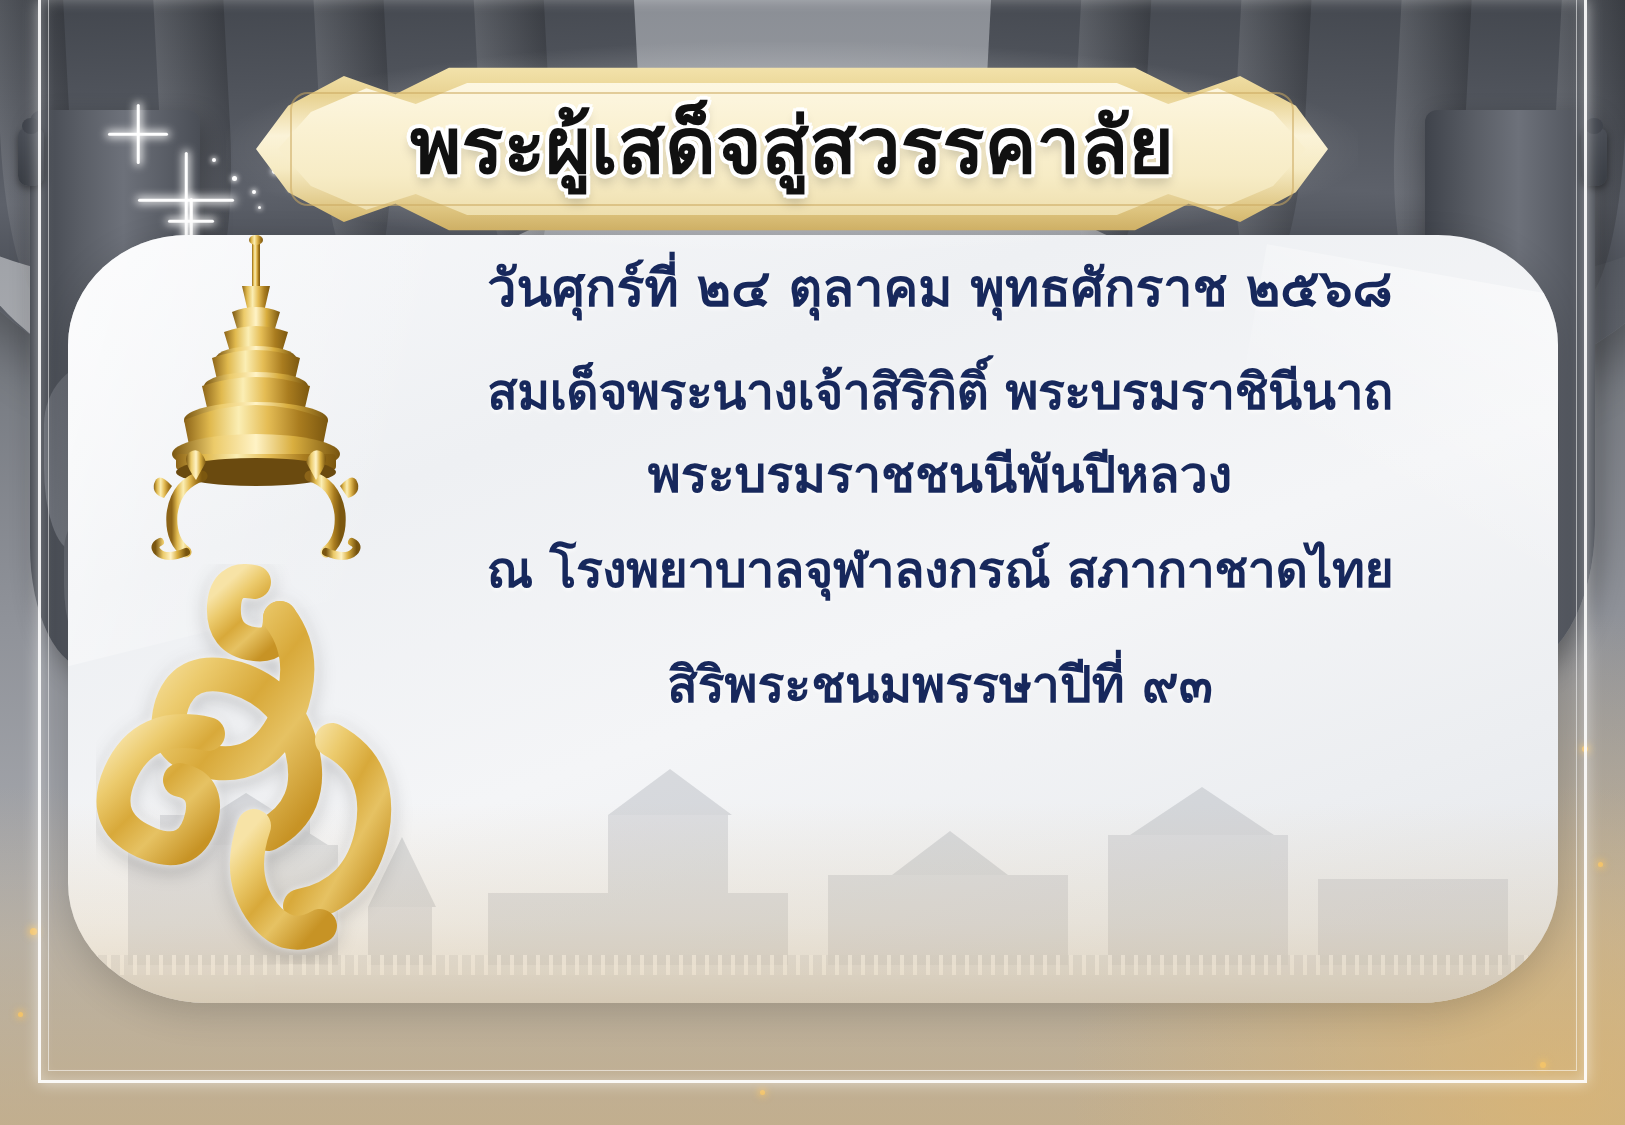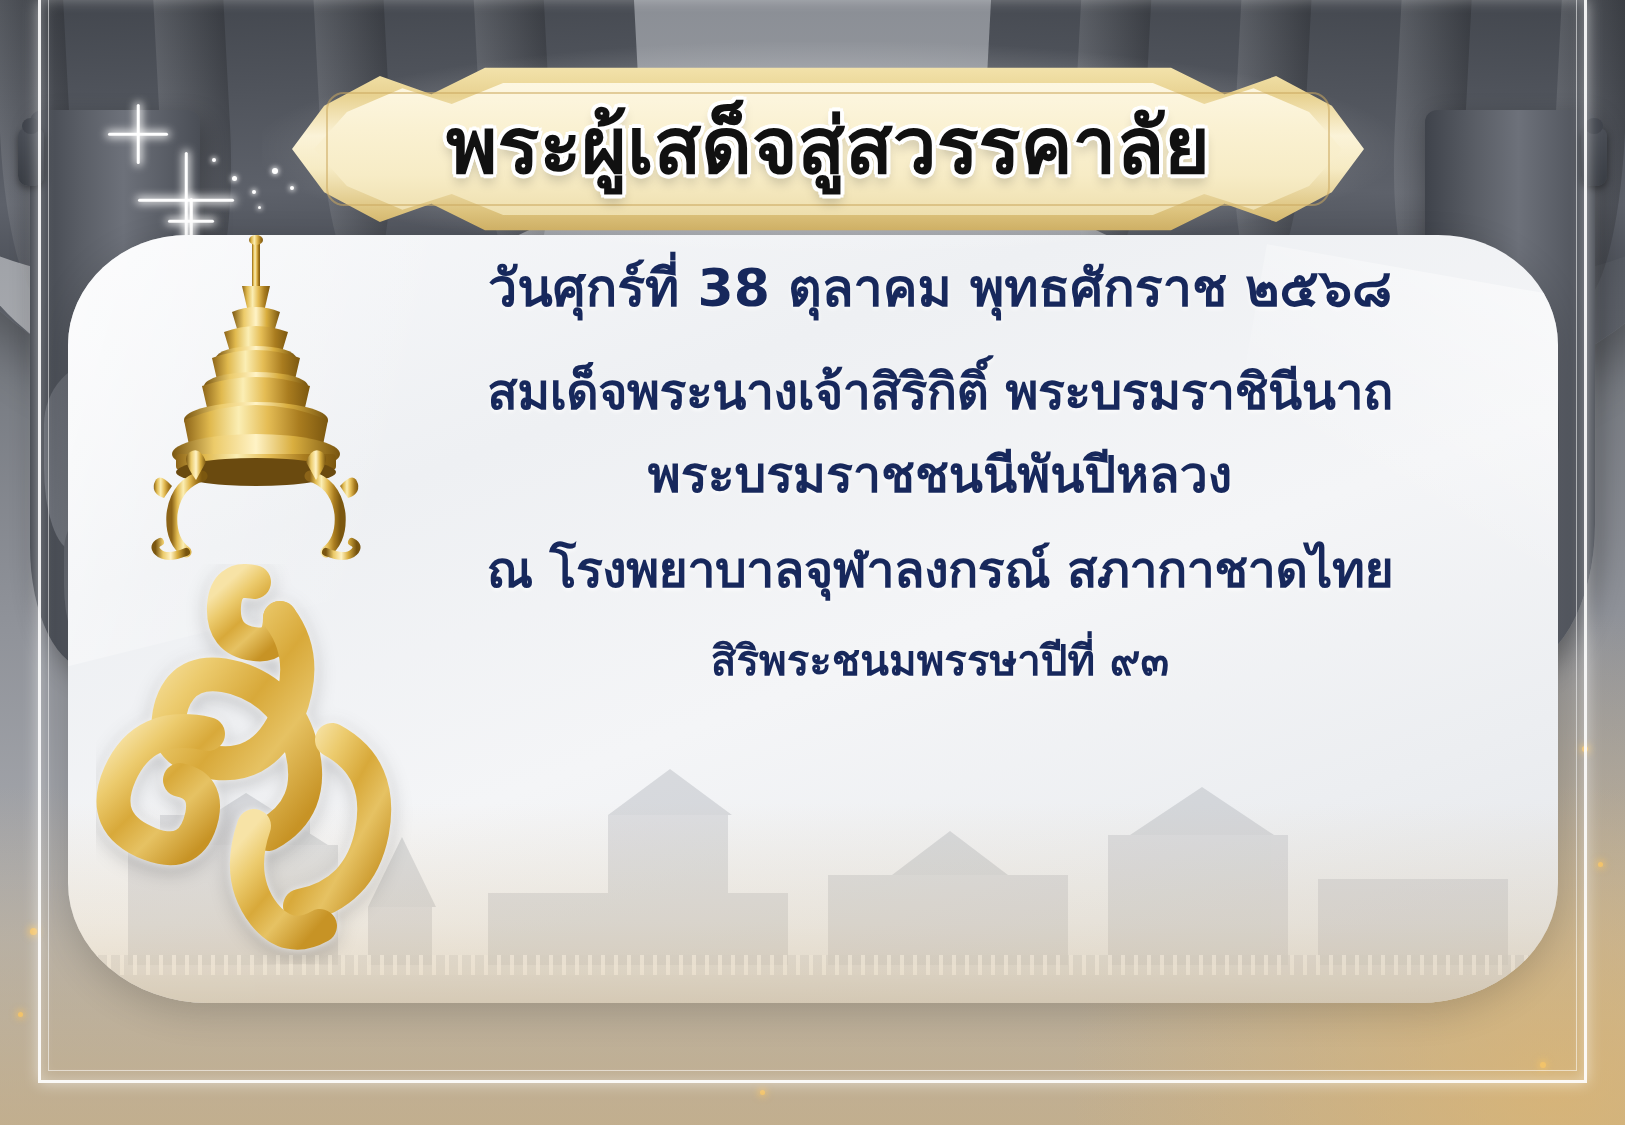--- a/index.html
+++ b/index.html
@@ -170,21 +170,21 @@
     background:linear-gradient(180deg, rgba(216,186,134,0) 0%, rgba(216,186,134,.22) 60%, rgba(207,172,112,.38) 100%);
   }
 
   
   .cypher{ position:absolute; left:96px; top:234px; width:320px; height:720px; }
   .crown{ position:absolute; left:50%; top:0; transform:translateX(-50%); width:220px; height:360px; }
   .mono{ position:absolute; left:0; top:330px; width:320px; height:400px; }
 
   
   .banner-wrap{
-    position:absolute; left:292px; top:66px; width:1072px; height:166px;
+    position:absolute; left:256px; top:66px; width:1072px; height:166px;
   }
   .banner-glow{
     position:absolute; left:-30px; top:-24px; right:-30px; bottom:-24px;
     background:radial-gradient(ellipse at 50% 50%, rgba(255,255,255,.55) 0%, rgba(255,255,255,0) 72%);
   }
   .banner-outer{
     position:absolute; inset:0;
     background:linear-gradient(180deg,#f3e3ac 0%, #e8d291 18%, #fbf3d8 42%, #f6ebc4 62%, #dcc27c 88%, #cdae63 100%);
     clip-path:polygon(
       0% 50%, 3.0% 24%, 8.2% 6%, 13.0% 17%, 18.0% 1%, 82.0% 1%,
@@ -233,22 +233,22 @@
   }
   .line{
     white-space:nowrap;
     text-shadow:0 2px 4px rgba(255,255,255,.85);
   }
   .ln1{ font-size:52px; line-height:1.02; margin-bottom:52px; }
   .ln2{ font-size:49px; line-height:1.02; margin-bottom:38px; }
   .ln3{ font-size:50px; line-height:1.02; margin-bottom:32px; letter-spacing:-0.5px; }
   .ln4{ font-size:50px; line-height:1.02; margin-bottom:44px; }
   .ln5{ font-size:50px; line-height:1.02; margin-bottom:44px; }
-  .ln6{ font-size:50px; line-height:1.02; margin-bottom:44px; letter-spacing:-0.5px;}
-  .ln7{ font-size:42px; line-height:1.02; }
+  .ln6{ font-size:50px; line-height:1.02; margin-bottom:64px; letter-spacing:-0.5px;}
+  .ln7{ font-size:50px; line-height:1.02; }
 </style>
 </head>
 <body>
 
 <div class="stage">
 
   <div class="bg-base"></div>
   <div class="bg-damask"></div>
   <div class="bg-damask2"></div>
   <div class="bg-warm"></div>
@@ -399,20 +399,20 @@
 
   <div class="banner-wrap">
     <div class="banner-glow"></div>
     <div class="banner-outer"></div>
     <div class="banner-inner"></div>
     <div class="banner-line"></div>
     <div class="banner-title">พระผู้เสด็จสู่สวรรคาลัย</div>
   </div>
 
   <div class="body-text">
-    <div class="line ln1">วันศุกร์ที่ 38 ตุลาคม พุทธศักราช ๒๕๖๘</div>
+    <div class="line ln1">วันศุกร์ที่ ๒๔ ตุลาคม พุทธศักราช ๒๕๖๘</div>
     <div class="line ln3">สมเด็จพระนางเจ้าสิริกิติ์ พระบรมราชินีนาถ</div>
     <div class="line ln4">พระบรมราชชนนีพันปีหลวง</div>
     <div class="line ln6">ณ โรงพยาบาลจุฬาลงกรณ์ สภากาชาดไทย</div>
     <div class="line ln7">สิริพระชนมพรรษาปีที่ ๙๓</div>
   </div>
 
 </div>
 
 </body></html>

